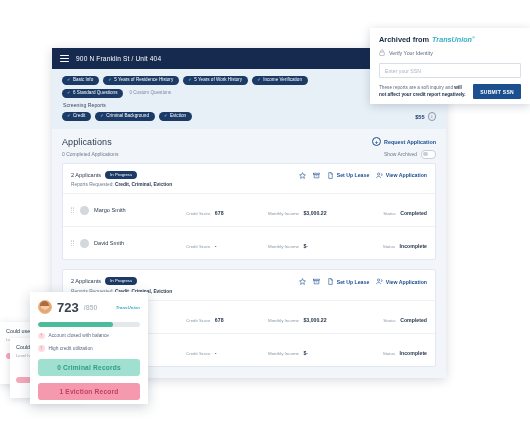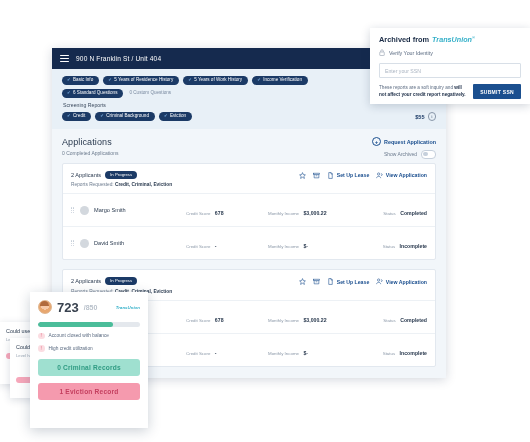--- a/index.html
+++ b/index.html
@@ -43,21 +43,21 @@
     font-size:5.6px;font-weight:bold;color:#1b3a66;
   }
   .info-circle{
     width:6.5px;height:6.5px;border:.7px solid #8a98aa;border-radius:50%;
     color:#8a98aa;font-size:4.4px;display:flex;align-items:center;justify-content:center;
     font-family:"Liberation Serif", serif;
   }
 
   
   #applications-header{padding:8px 10px 4px 10px;}
-  .app-head-row{display:flex;justify-content:space-between;}
+  .app-head-row{display:flex;align-items:center;justify-content:space-between;}
   #app-title{font-size:9px;color:#2a3a4f;letter-spacing:.1px;}
   #completed-count{font-size:5px;color:#6c7b8e;margin-top:3px;}
   .link-action{display:flex;align-items:center;gap:3px;color:#1b4f8f;font-size:5.4px;font-weight:bold;}
   .circ-plus{width:7px;height:7px;border:.8px solid #1b4f8f;border-radius:50%;display:flex;align-items:center;justify-content:center;font-size:6px;line-height:1;}
   .sub-right{display:flex;align-items:center;gap:4px;margin-top:3px;}
   #show-archived-label{font-size:5px;color:#6c7b8e;}
   .toggle{width:13px;height:7px;background:#ffffff;border:.8px solid #c6d0dc;border-radius:4px;position:relative;}
   .toggle i{position:absolute;left:1px;top:.8px;width:4.6px;height:4.6px;border-radius:50%;background:#c6d0dc;}
 
   
@@ -117,21 +117,21 @@
   #ghost-card-near{
     position:absolute;left:10px;top:338px;width:72px;height:60px;background:#fff;
     box-shadow:0 2px 8px rgba(20,40,70,.16);padding:6px;box-sizing:border-box;overflow:hidden;
   }
   .ghost-head{font-size:5.4px;color:#2a3a4f;white-space:nowrap;}
   .ghost-sub{font-size:4.2px;color:#9aa6b4;margin-top:3px;white-space:nowrap;}
   .ghost-bars{display:flex;gap:3px;margin-top:11px;align-items:flex-end;}
   .gb{height:6px;border-radius:3px;}
 
   #score-card{
-    position:absolute;left:30px;top:292px;width:118px;height:136px;background:#ffffff;
+    position:absolute;left:30px;top:292px;width:118px;height:112px;background:#ffffff;
     box-shadow:0 3px 12px rgba(20,40,70,.22);padding:8px 8px 0 8px;box-sizing:border-box;overflow:hidden;
   }
   #score-top{display:flex;align-items:center;justify-content:space-between;}
   .score-left{display:flex;align-items:center;gap:5px;}
   .score-avatar{
     width:12px;height:12px;border-radius:50%;
     background:radial-gradient(circle at 50% 38%, #f6c9a8 0 42%, #e8a76f 43% 100%);
     border:.8px solid #e0b48d;position:relative;
   }
   .score-avatar:after{

